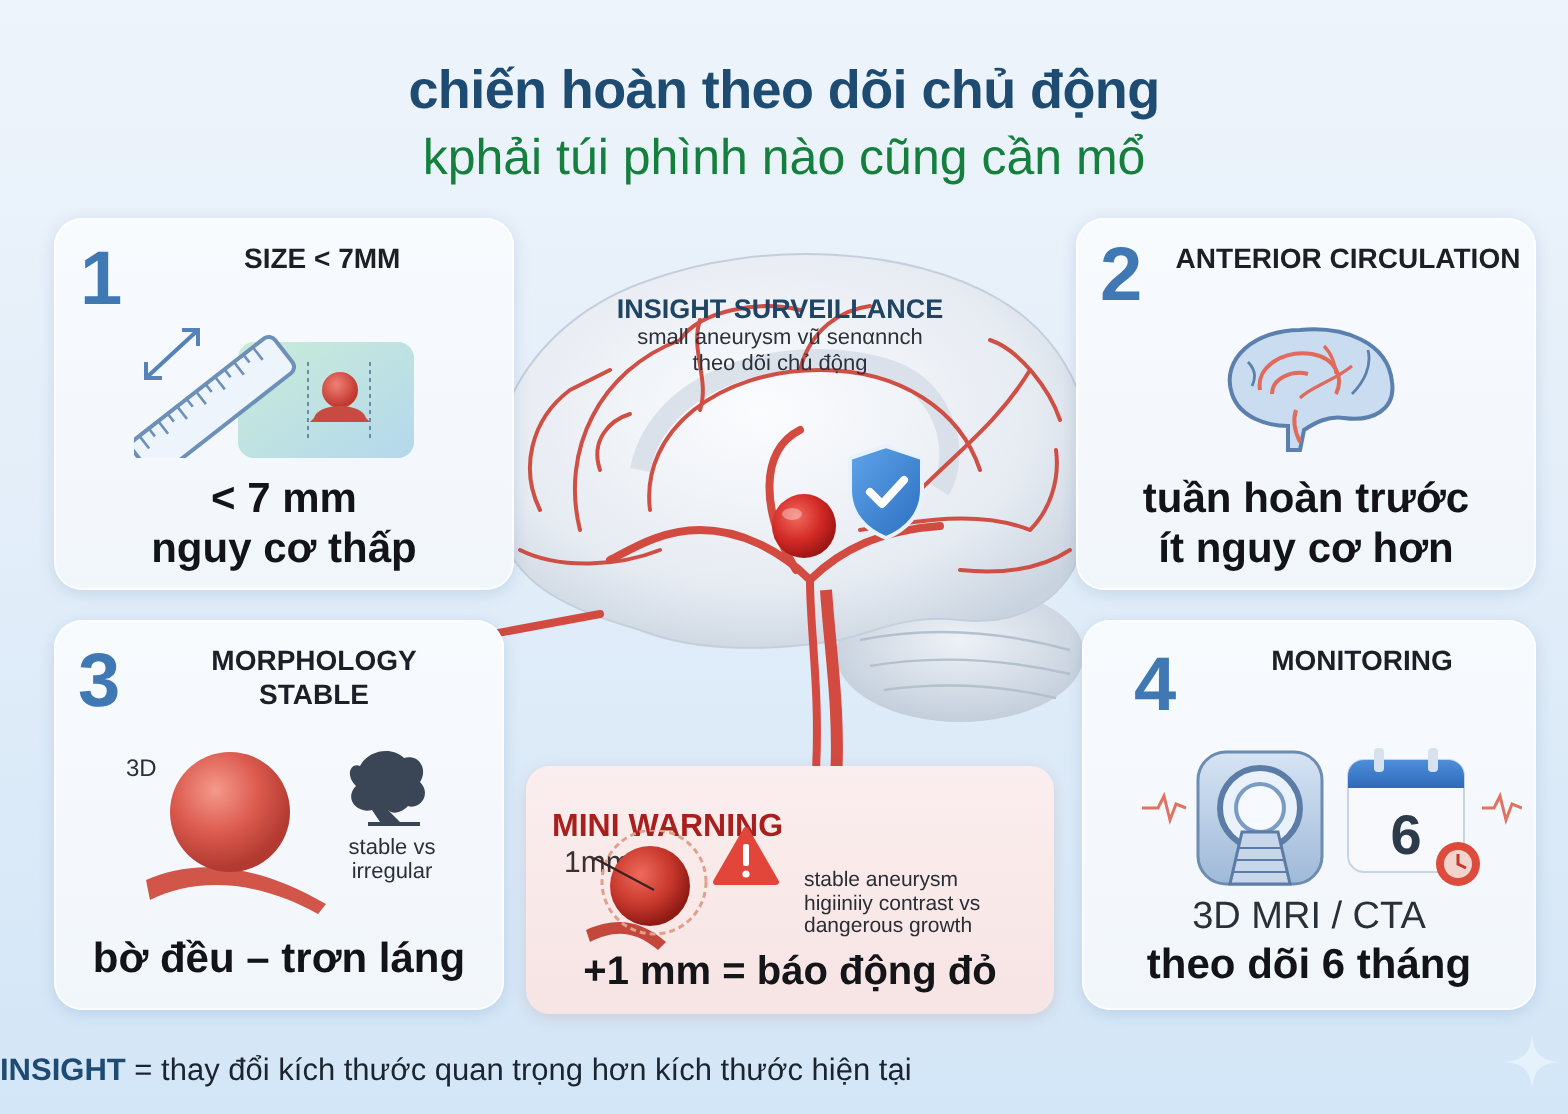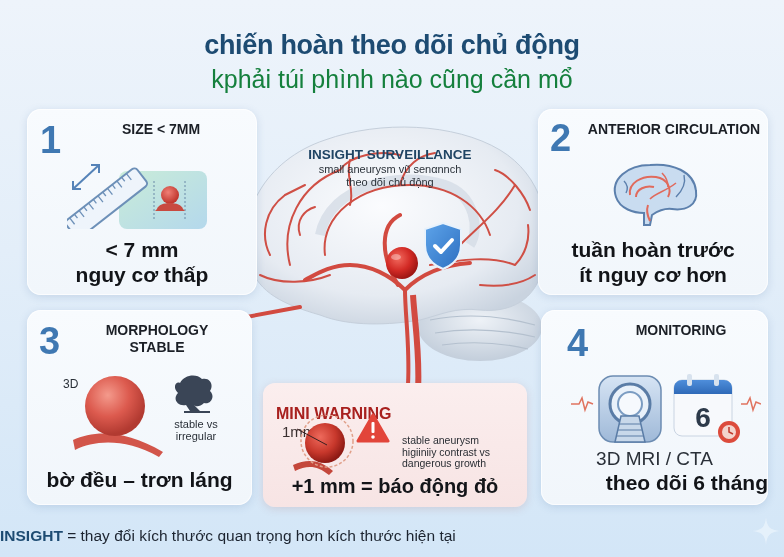--- a/index.html
+++ b/index.html
@@ -268,21 +268,21 @@
         <text x="132" y="55" text-anchor="middle" font-family="Liberation Sans, sans-serif" font-size="28" font-weight="bold" fill="#2d3a4a">6</text>
       </g>
       <g>
         <circle cx="158" cy="60" r="11" fill="#dc4b3c"></circle>
         <circle cx="158" cy="60" r="7" fill="#f3d4cd"></circle>
         <path d="M158 55 L158 60 L162 62" stroke="#c0392b" stroke-width="1.5" fill="none"></path>
       </g>
     </svg>
   </div>
   <div class="small-lbl" style="left:0; width:100%; top:142px; text-align:center; font-size:19px;">3D MRI / CTA</div>
-  <div class="card-big" style="top:160px;text-align:right;">theo dõi 6 tháng</div>
+  <div class="card-big" style="top:160px;">theo dõi 6 tháng</div>
 </div>
 
 <div id="warning">
   <div class="warn-title">MINI WARNING</div>
   <div class="warn-1mm">1mm</div>
   <div style="position:absolute; left:30px; top:32px; width:70px; height:62px;">
     <svg width="70" height="62" viewBox="0 0 70 62">
       <defs>
         <radialGradient id="wball" cx="38%" cy="35%" r="65%">
           <stop offset="0%" stop-color="#ee6a5c"></stop>

